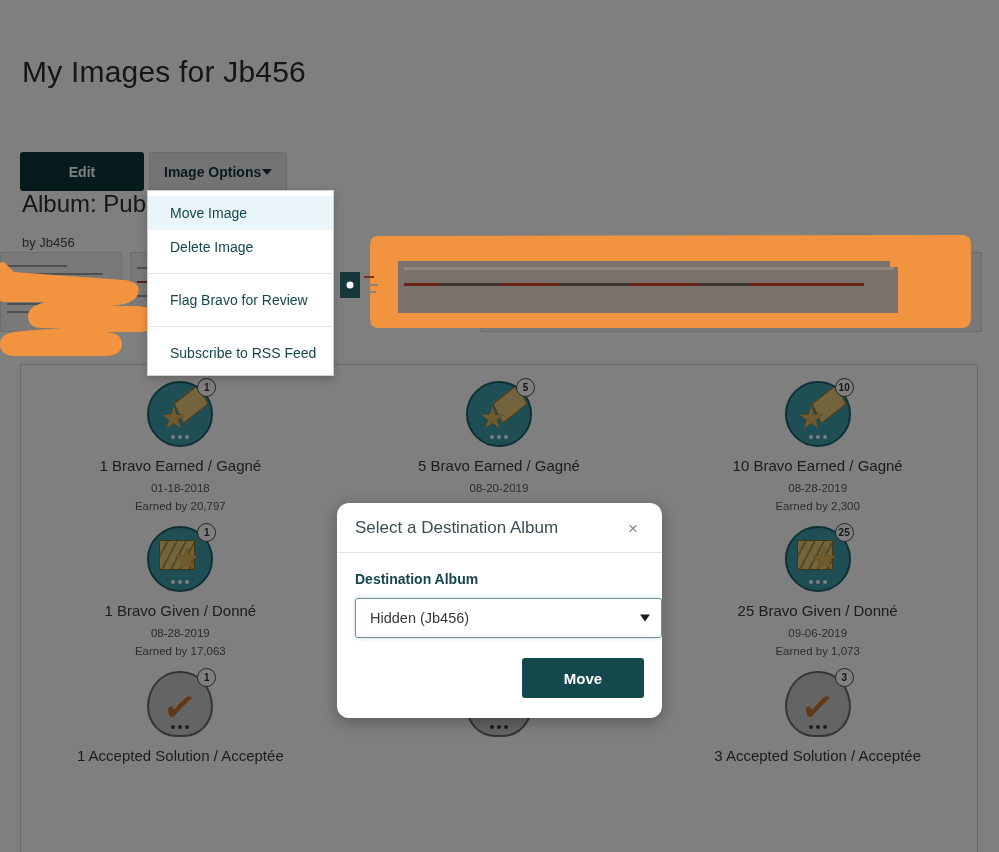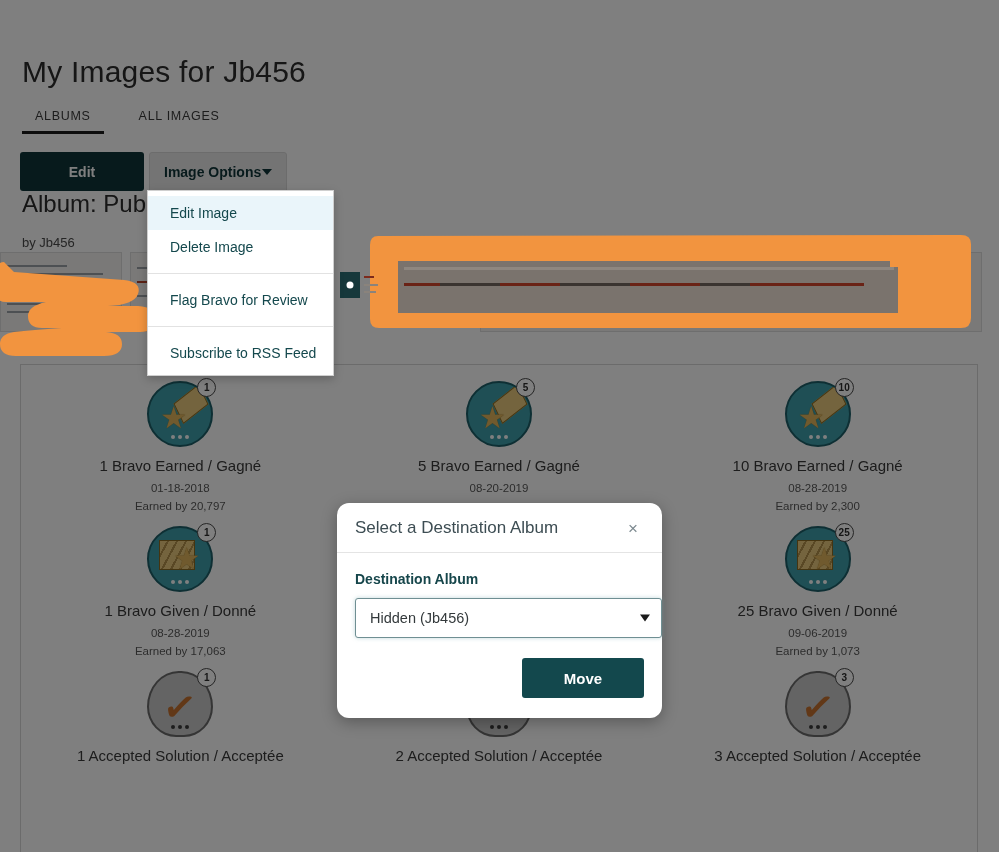--- a/index.html
+++ b/index.html
@@ -429,28 +429,20 @@
     cursor: pointer;
   }
 </style>
 </head>
 <body>
 
 <div id="page">
 
   <h1 class="page-title">My Images for Jb456</h1>
 
-  <div class="tabs">
-    <div class="tab active">
-      <span>ALBUMS</span>
-    </div>
-    <div class="tab">
-      <span>ALL IMAGES</span>
-    </div>
-  </div>
 
   <div class="btn-row">
     <button class="btn-edit">Edit</button>
     <button class="btn-imgopts">
       <span>Image Options</span>
       <span class="caret"></span>
     </button>
   </div>
 
   <div class="album-title">Album: Pub</div>
@@ -593,21 +585,20 @@
             <div class="badge-circle grey">
               <div class="badge-check">✓</div>
               <div class="badge-dots dark">
                 <i></i>
                 <i></i>
                 <i></i>
               </div>
             </div>
             <div class="badge-num">2</div>
           </div>
-          <div class="badge-name">2 Accepted Solution / Acceptée</div>
           <div class="badge-date"></div>
           <div class="badge-earned"></div>
         </div>
         <div class="badge-cell">
           <div class="badge-art">
             <div class="badge-circle grey">
               <div class="badge-check">✓</div>
               <div class="badge-dots dark">
                 <i></i>
                 <i></i>
@@ -620,21 +611,21 @@
           <div class="badge-date"></div>
           <div class="badge-earned"></div>
         </div>
       </div>
   </div>
 </div>
 
 <div id="backdrop"></div>
 
 <div class="dropdown-menu">
-  <div class="menu-item highlight">Edit Image</div>
+  <div class="menu-item highlight">Move Image</div>
   <div class="menu-item">Delete Image</div>
   <div class="menu-sep"></div>
   <div class="menu-item">Flag Bravo for Review</div>
   <div class="menu-sep"></div>
   <div class="menu-item">Subscribe to RSS Feed</div>
 </div>
 
 <svg class="redactions" width="999" height="852" viewBox="0 0 999 852">
   <g fill="#F2943F">
 

